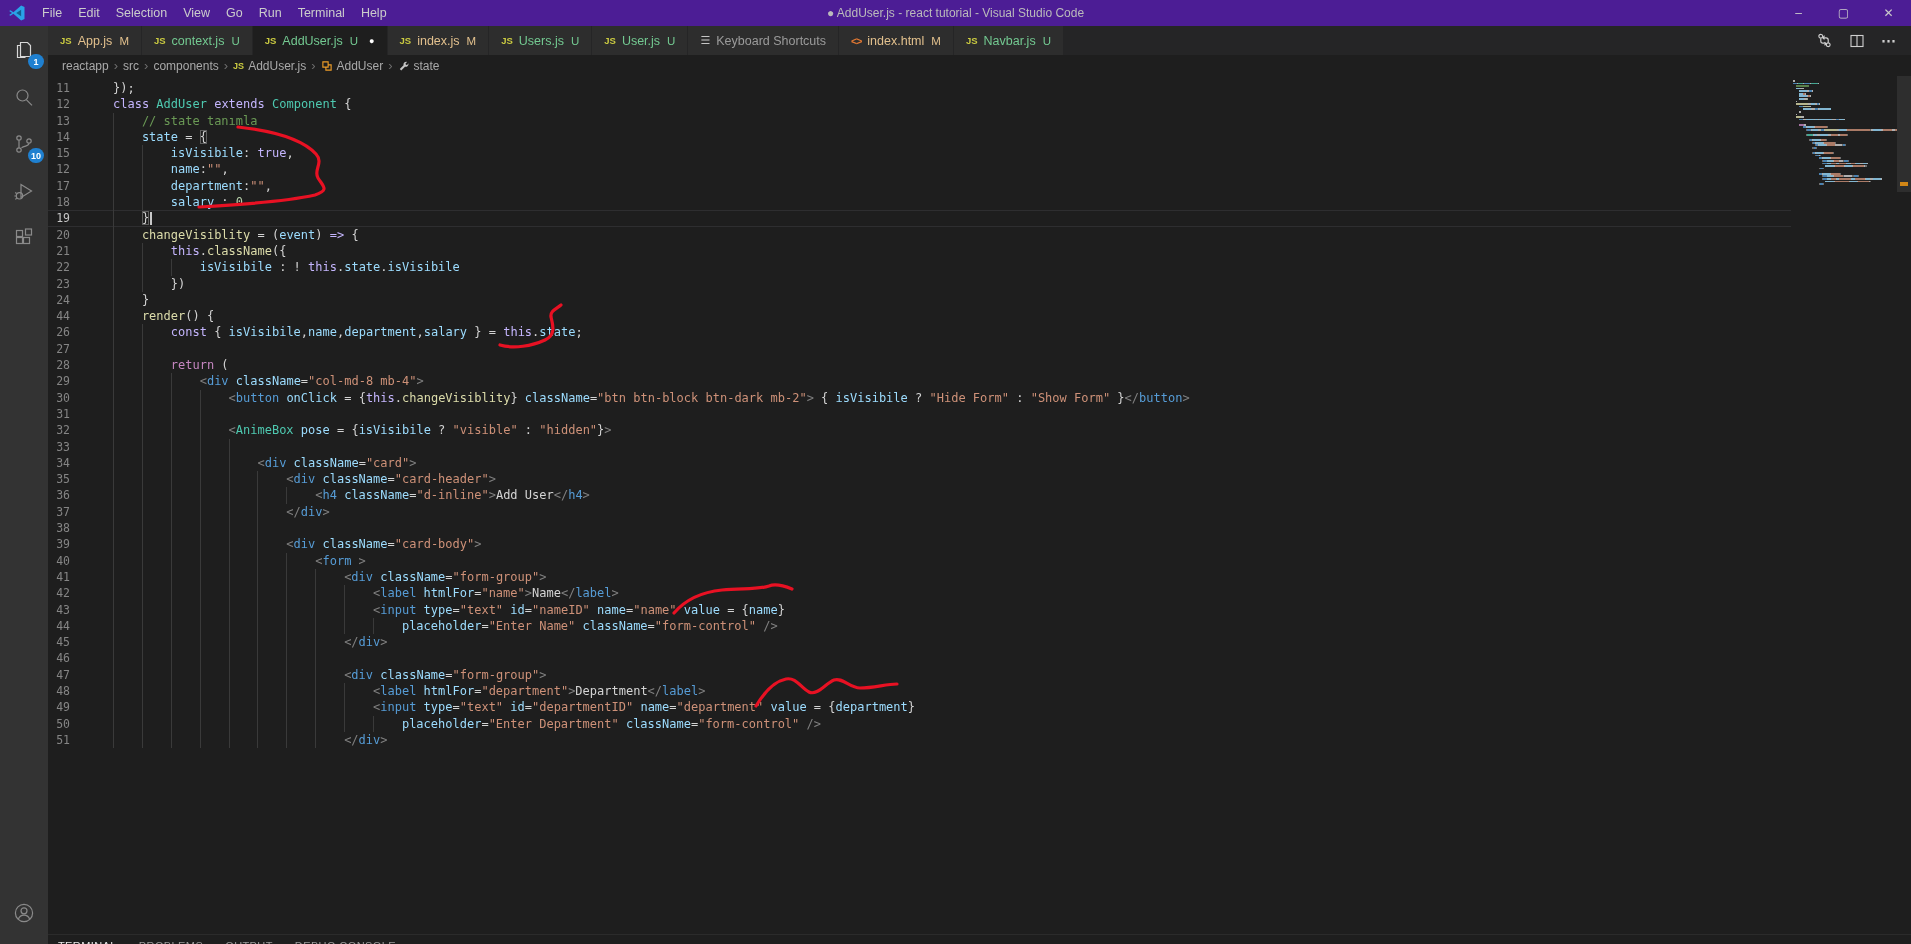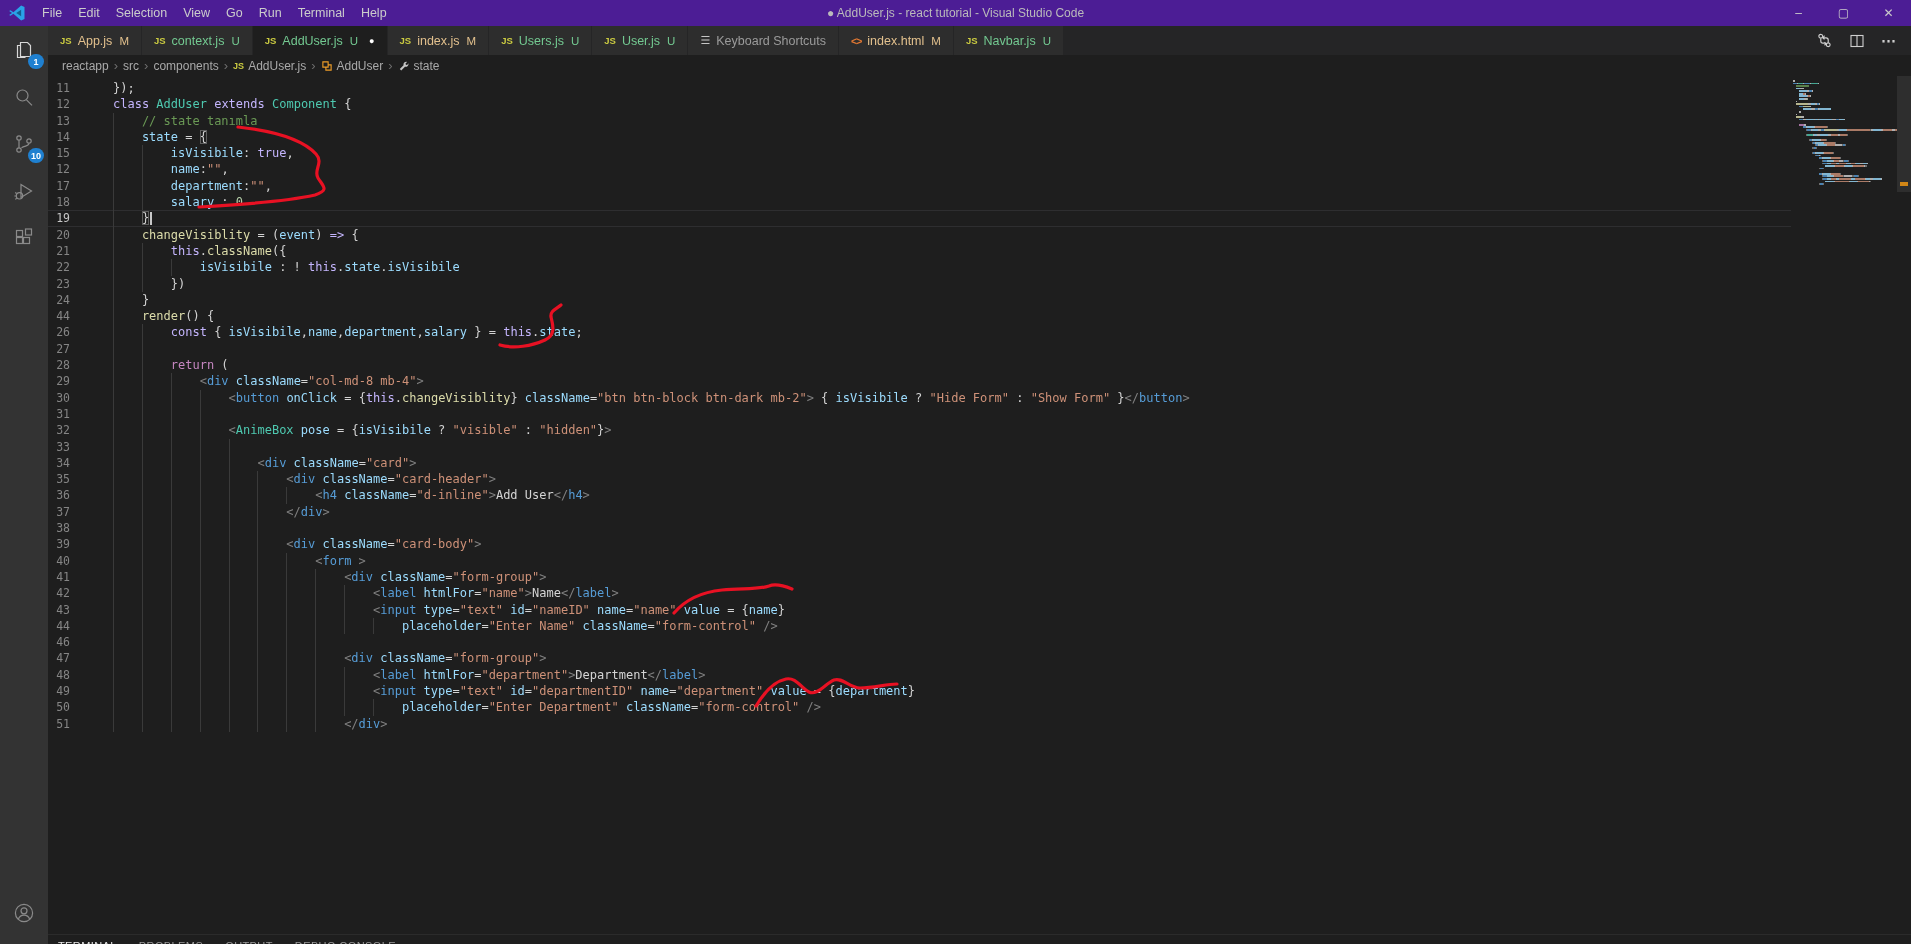--- a/index.html
+++ b/index.html
@@ -279,20 +279,21 @@
         <div class="code-line"><span class="ln">35</span><span class="lnsp"></span><span class="guide"></span><span class="guide"></span><span class="guide"></span><span class="guide"></span><span class="guide"></span><span class="guide"></span><span class="br">&lt;</span><span class="tg">div</span><span class="pn"> </span><span class="vr">className</span><span class="pn">=</span><span class="st">"card-header"</span><span class="br">&gt;</span></div>
         <div class="code-line"><span class="ln">36</span><span class="lnsp"></span><span class="guide"></span><span class="guide"></span><span class="guide"></span><span class="guide"></span><span class="guide"></span><span class="guide"></span><span class="guide"></span><span class="br">&lt;</span><span class="tg">h4</span><span class="pn"> </span><span class="vr">className</span><span class="pn">=</span><span class="st">"d-inline"</span><span class="br">&gt;</span><span class="pn">Add User</span><span class="br">&lt;/</span><span class="tg">h4</span><span class="br">&gt;</span></div>
         <div class="code-line"><span class="ln">37</span><span class="lnsp"></span><span class="guide"></span><span class="guide"></span><span class="guide"></span><span class="guide"></span><span class="guide"></span><span class="guide"></span><span class="br">&lt;/</span><span class="tg">div</span><span class="br">&gt;</span></div>
         <div class="code-line"><span class="ln">38</span><span class="lnsp"></span><span class="guide"></span><span class="guide"></span><span class="guide"></span><span class="guide"></span><span class="guide"></span><span class="guide"></span></div>
         <div class="code-line"><span class="ln">39</span><span class="lnsp"></span><span class="guide"></span><span class="guide"></span><span class="guide"></span><span class="guide"></span><span class="guide"></span><span class="guide"></span><span class="br">&lt;</span><span class="tg">div</span><span class="pn"> </span><span class="vr">className</span><span class="pn">=</span><span class="st">"card-body"</span><span class="br">&gt;</span></div>
         <div class="code-line"><span class="ln">40</span><span class="lnsp"></span><span class="guide"></span><span class="guide"></span><span class="guide"></span><span class="guide"></span><span class="guide"></span><span class="guide"></span><span class="guide"></span><span class="br">&lt;</span><span class="tg">form</span><span class="pn"> </span><span class="br">&gt;</span></div>
         <div class="code-line"><span class="ln">41</span><span class="lnsp"></span><span class="guide"></span><span class="guide"></span><span class="guide"></span><span class="guide"></span><span class="guide"></span><span class="guide"></span><span class="guide"></span><span class="guide"></span><span class="br">&lt;</span><span class="tg">div</span><span class="pn"> </span><span class="vr">className</span><span class="pn">=</span><span class="st">"form-group"</span><span class="br">&gt;</span></div>
         <div class="code-line"><span class="ln">42</span><span class="lnsp"></span><span class="guide"></span><span class="guide"></span><span class="guide"></span><span class="guide"></span><span class="guide"></span><span class="guide"></span><span class="guide"></span><span class="guide"></span><span class="guide"></span><span class="br">&lt;</span><span class="tg">label</span><span class="pn"> </span><span class="vr">htmlFor</span><span class="pn">=</span><span class="st">"name"</span><span class="br">&gt;</span><span class="pn">Name</span><span class="br">&lt;/</span><span class="tg">label</span><span class="br">&gt;</span></div>
         <div class="code-line"><span class="ln">43</span><span class="lnsp"></span><span class="guide"></span><span class="guide"></span><span class="guide"></span><span class="guide"></span><span class="guide"></span><span class="guide"></span><span class="guide"></span><span class="guide"></span><span class="guide"></span><span class="br">&lt;</span><span class="tg">input</span><span class="pn"> </span><span class="vr">type</span><span class="pn">=</span><span class="st">"text"</span><span class="pn"> </span><span class="vr">id</span><span class="pn">=</span><span class="st">"nameID"</span><span class="pn"> </span><span class="vr">name</span><span class="pn">=</span><span class="st">"name"</span><span class="pn"> </span><span class="vr">value</span><span class="pn"> = {</span><span class="vr">name</span><span class="pn">}</span></div>
         <div class="code-line"><span class="ln">44</span><span class="lnsp"></span><span class="guide"></span><span class="guide"></span><span class="guide"></span><span class="guide"></span><span class="guide"></span><span class="guide"></span><span class="guide"></span><span class="guide"></span><span class="guide"></span><span class="guide"></span><span class="vr">placeholder</span><span class="pn">=</span><span class="st">"Enter Name"</span><span class="pn"> </span><span class="vr">className</span><span class="pn">=</span><span class="st">"form-control"</span><span class="pn"> </span><span class="br">/&gt;</span></div>
+        <div class="code-line"><span class="ln">45</span><span class="lnsp"></span><span class="guide"></span><span class="guide"></span><span class="guide"></span><span class="guide"></span><span class="guide"></span><span class="guide"></span><span class="guide"></span><span class="guide"></span><span class="br">&lt;/</span><span class="tg">div</span><span class="br">&gt;</span></div>
         <div class="code-line"><span class="ln">46</span><span class="lnsp"></span><span class="guide"></span><span class="guide"></span><span class="guide"></span><span class="guide"></span><span class="guide"></span><span class="guide"></span><span class="guide"></span><span class="guide"></span></div>
         <div class="code-line"><span class="ln">47</span><span class="lnsp"></span><span class="guide"></span><span class="guide"></span><span class="guide"></span><span class="guide"></span><span class="guide"></span><span class="guide"></span><span class="guide"></span><span class="guide"></span><span class="br">&lt;</span><span class="tg">div</span><span class="pn"> </span><span class="vr">className</span><span class="pn">=</span><span class="st">"form-group"</span><span class="br">&gt;</span></div>
         <div class="code-line"><span class="ln">48</span><span class="lnsp"></span><span class="guide"></span><span class="guide"></span><span class="guide"></span><span class="guide"></span><span class="guide"></span><span class="guide"></span><span class="guide"></span><span class="guide"></span><span class="guide"></span><span class="br">&lt;</span><span class="tg">label</span><span class="pn"> </span><span class="vr">htmlFor</span><span class="pn">=</span><span class="st">"department"</span><span class="br">&gt;</span><span class="pn">Department</span><span class="br">&lt;/</span><span class="tg">label</span><span class="br">&gt;</span></div>
         <div class="code-line"><span class="ln">49</span><span class="lnsp"></span><span class="guide"></span><span class="guide"></span><span class="guide"></span><span class="guide"></span><span class="guide"></span><span class="guide"></span><span class="guide"></span><span class="guide"></span><span class="guide"></span><span class="br">&lt;</span><span class="tg">input</span><span class="pn"> </span><span class="vr">type</span><span class="pn">=</span><span class="st">"text"</span><span class="pn"> </span><span class="vr">id</span><span class="pn">=</span><span class="st">"departmentID"</span><span class="pn"> </span><span class="vr">name</span><span class="pn">=</span><span class="st">"department"</span><span class="pn"> </span><span class="vr">value</span><span class="pn"> = {</span><span class="vr">department</span><span class="pn">}</span></div>
         <div class="code-line"><span class="ln">50</span><span class="lnsp"></span><span class="guide"></span><span class="guide"></span><span class="guide"></span><span class="guide"></span><span class="guide"></span><span class="guide"></span><span class="guide"></span><span class="guide"></span><span class="guide"></span><span class="guide"></span><span class="vr">placeholder</span><span class="pn">=</span><span class="st">"Enter Department"</span><span class="pn"> </span><span class="vr">className</span><span class="pn">=</span><span class="st">"form-control"</span><span class="pn"> </span><span class="br">/&gt;</span></div>
         <div class="code-line"><span class="ln">51</span><span class="lnsp"></span><span class="guide"></span><span class="guide"></span><span class="guide"></span><span class="guide"></span><span class="guide"></span><span class="guide"></span><span class="guide"></span><span class="guide"></span><span class="br">&lt;/</span><span class="tg">div</span><span class="br">&gt;</span></div>
       </div>
     <div class="minimap" id="minimap">
         <div class="mini-row">
           <span class="mini-seg" style="background: rgb(212, 212, 212); left: 0px; width: 2.4px;"></span>

